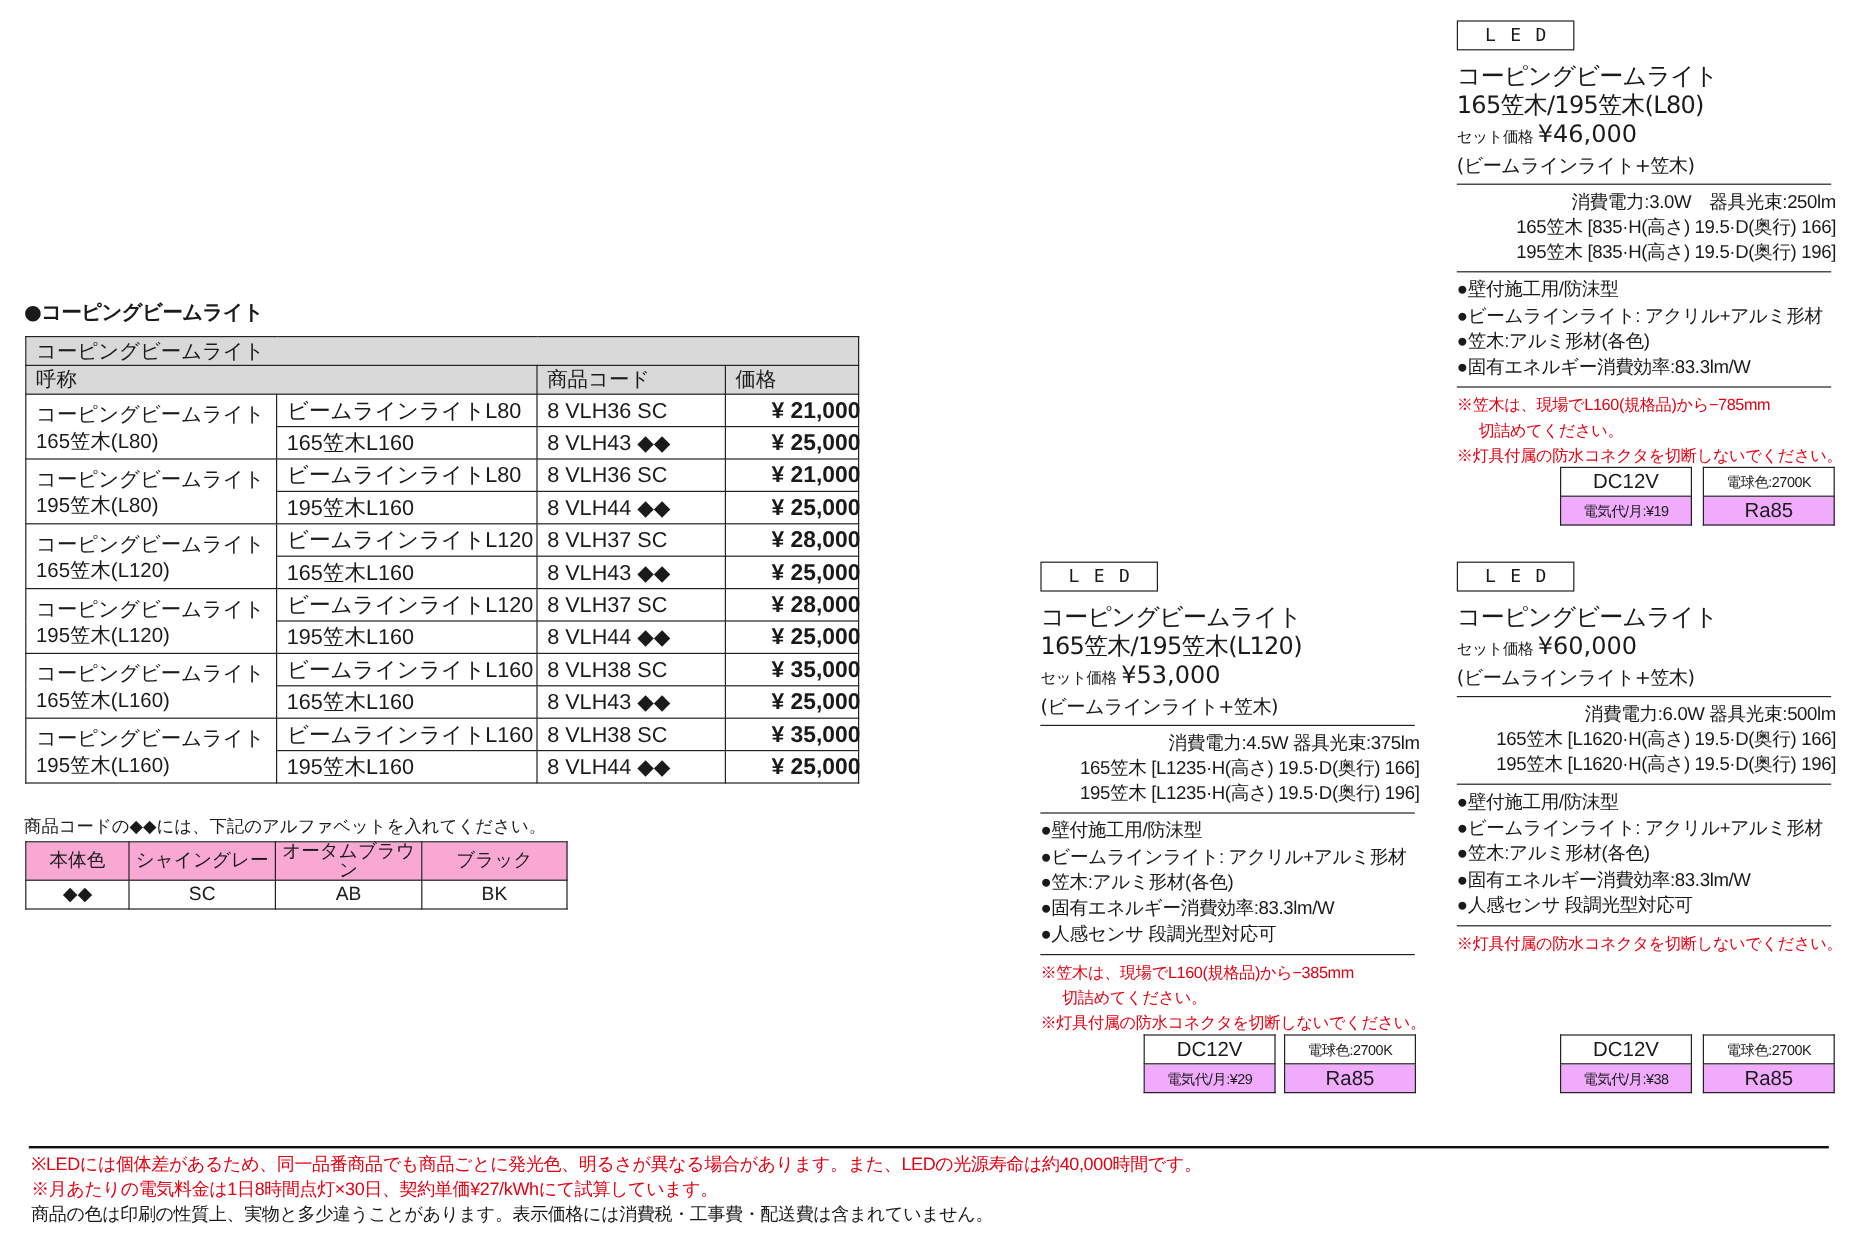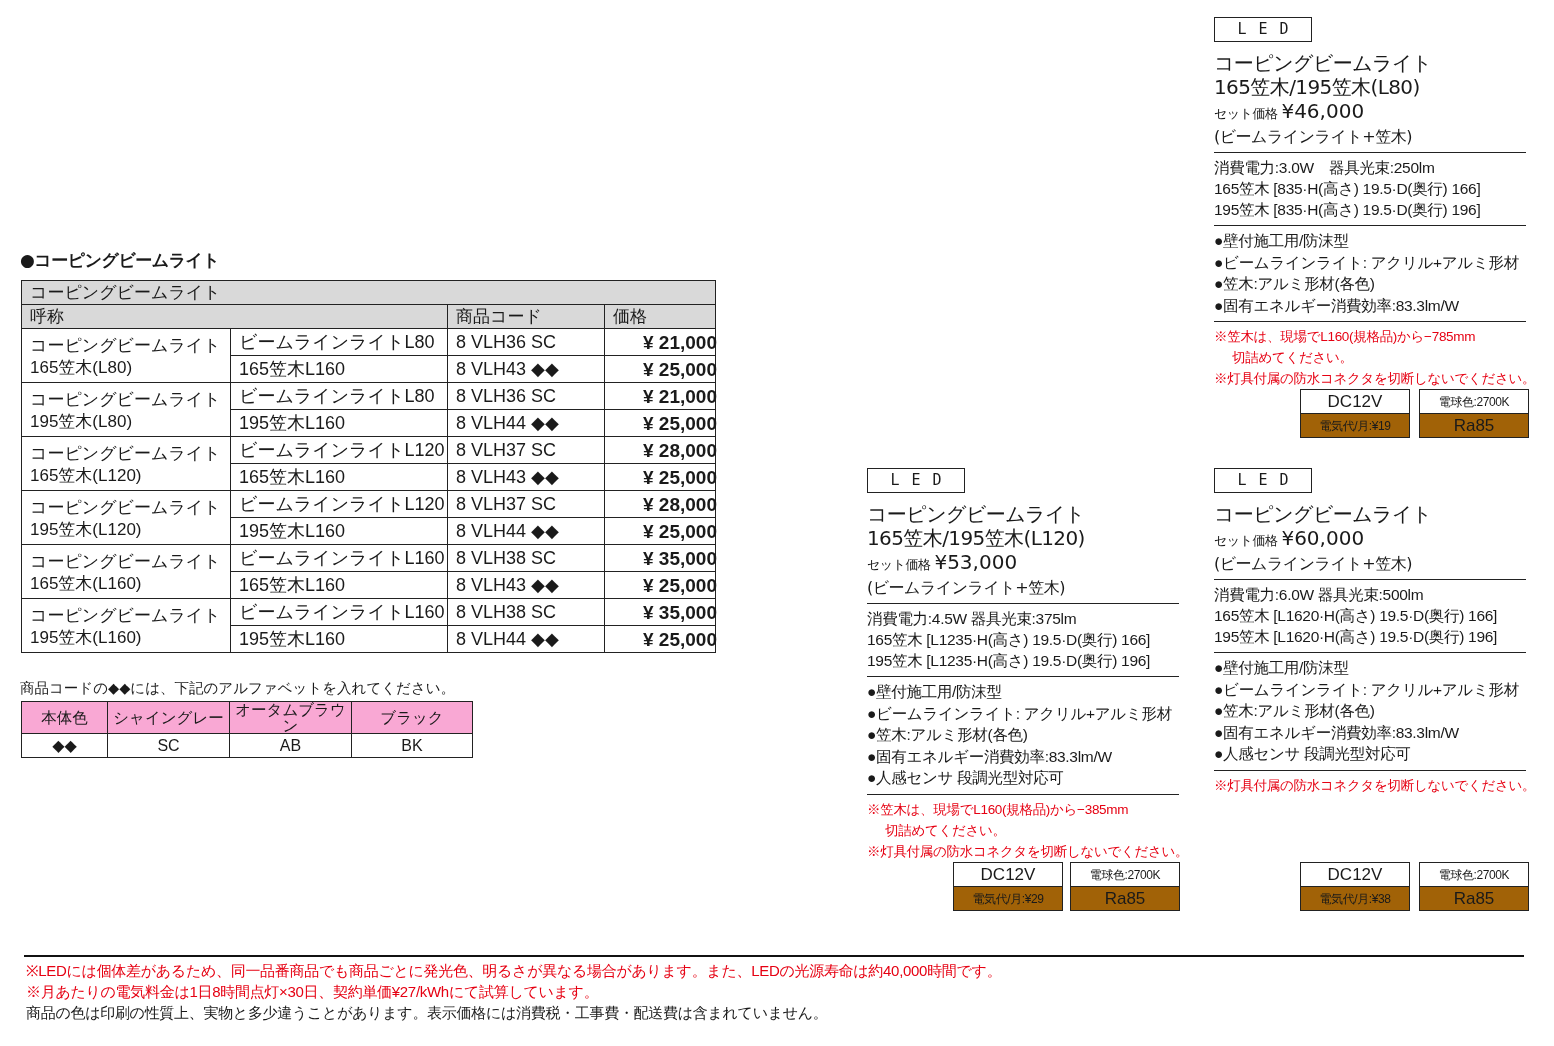--- a/index.html
+++ b/index.html
@@ -43,33 +43,33 @@
   .led-badge {
     display: block; width: 98px; height: 25px; border: 1.5px solid #222;
     font-size: 15px; letter-spacing: 12px; text-align: center; line-height: 22px;
     padding-left: 12px; font-family: "DejaVu Sans Mono", monospace;
   }
   .card-title { margin-top: 9px; font-size: 20px; line-height: 24px; font-family: "DejaVu Sans", sans-serif; letter-spacing: -0.6px; }
   .set-price { font-size: 20px; line-height: 24px; font-family: "DejaVu Sans", sans-serif; }
   .set-price .set-label { font-size: 13px; letter-spacing: -0.5px; margin-right: 4px; }
   .set-sub { font-size: 16px; line-height: 21px; font-family: "DejaVu Sans", sans-serif; letter-spacing: -0.5px; }
   .rule { border-top: 1.5px solid #222; margin: 5px 0 4px 0; width: 312px; }
-  .spec-line { font-size: 15.5px; line-height: 21px; white-space: nowrap; letter-spacing: -0.3px; }
+  .spec-line { font-size: 15.5px; line-height: 21px; white-space: nowrap; letter-spacing: -0.3px; text-align: right; }
   .feature { font-size: 15.5px; line-height: 21.5px; white-space: nowrap; letter-spacing: -0.3px; }
   .note { color: #e60012; font-size: 13.5px; line-height: 21px; white-space: nowrap; letter-spacing: -0.3px; }
   .note.indent { padding-left: 18px; }
 
   .spec-box {
     position: absolute; border-collapse: collapse; width: 110px;
   }
   .spec-box td {
     border: 1.5px solid #222; height: 24px; text-align: center; vertical-align: middle;
     font-size: 17px; line-height: 1; font-family: "Liberation Sans", sans-serif; white-space: nowrap;
   }
-  .spec-box tr.bottom td { background: #a16207; }
+  .spec-box tr.bottom td { background: #f0abfc; }
   .spec-box td.small { font-size: 12px; letter-spacing: -0.4px; }
 
   
   .footer-rule { position: absolute; left: 24px; top: 955px; width: 1500px; border-top: 2.5px solid #111; }
   .footer { position: absolute; left: 26px; top: 960px; font-family: "Liberation Sans", sans-serif; }
   .footer div { font-size: 15px; line-height: 21px; white-space: nowrap; letter-spacing: -0.3px; }
   .footer .red { color: #e60012; }
 </style>
 </head>
 <body>

